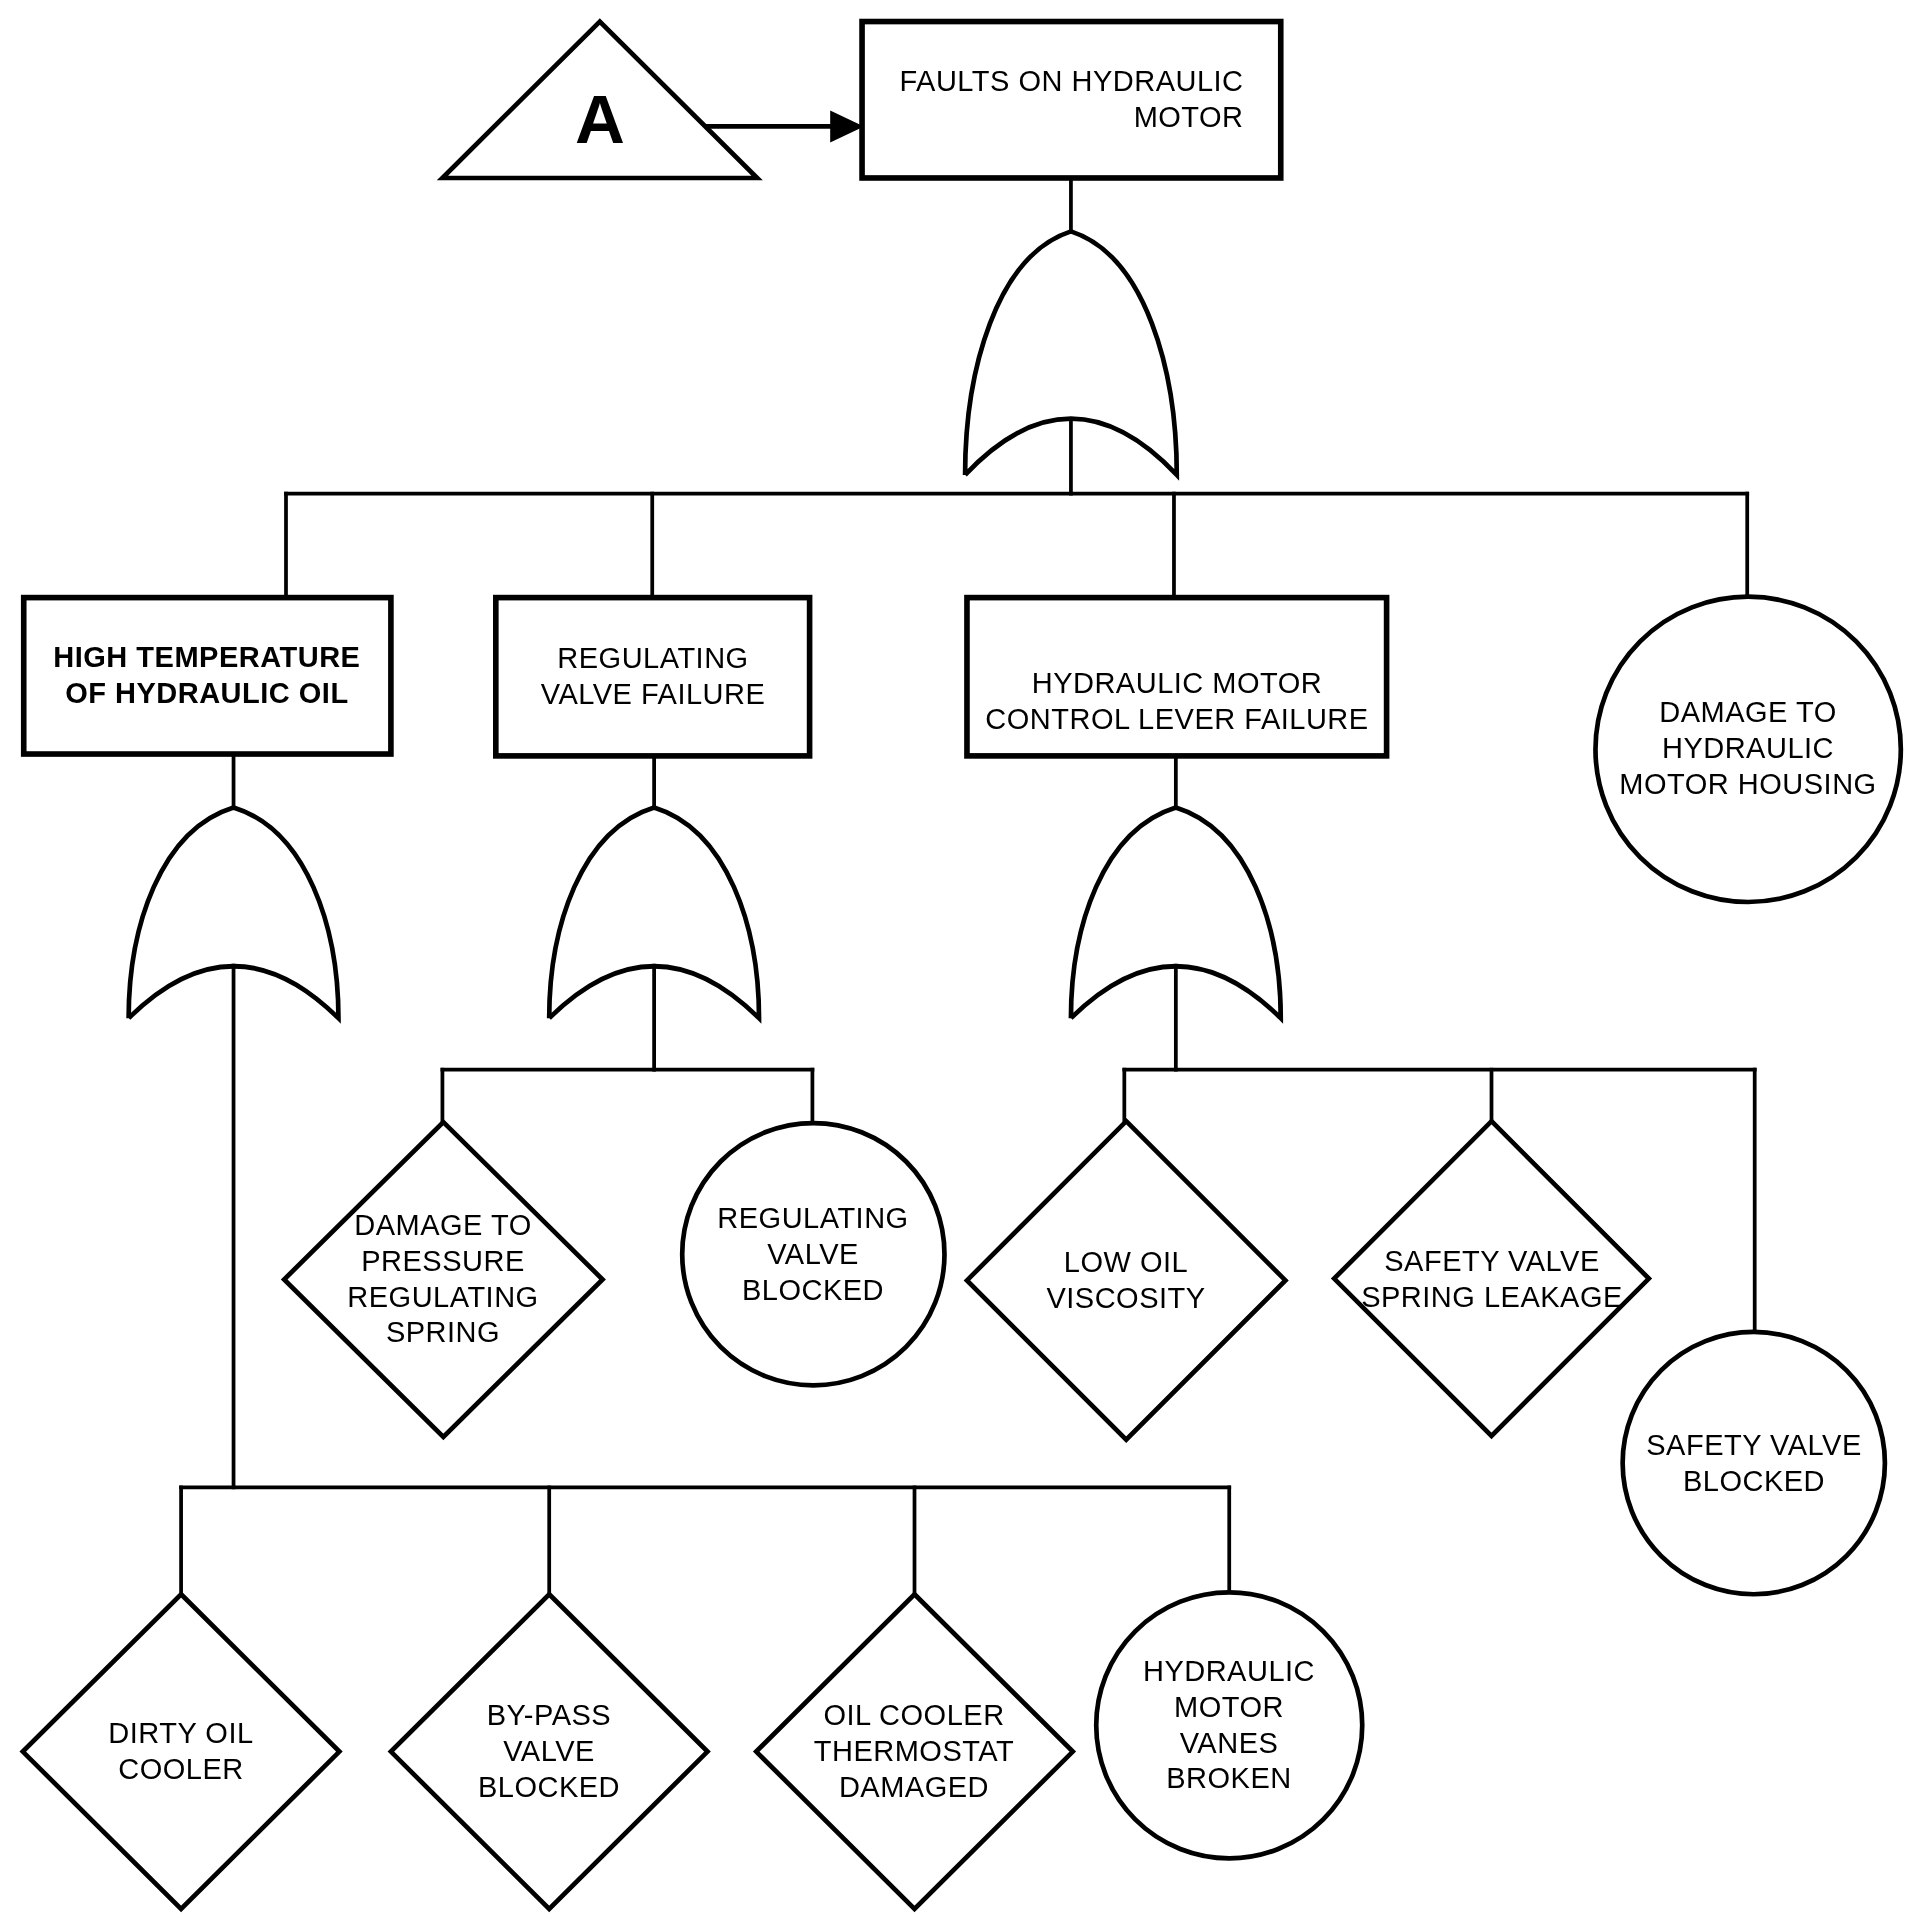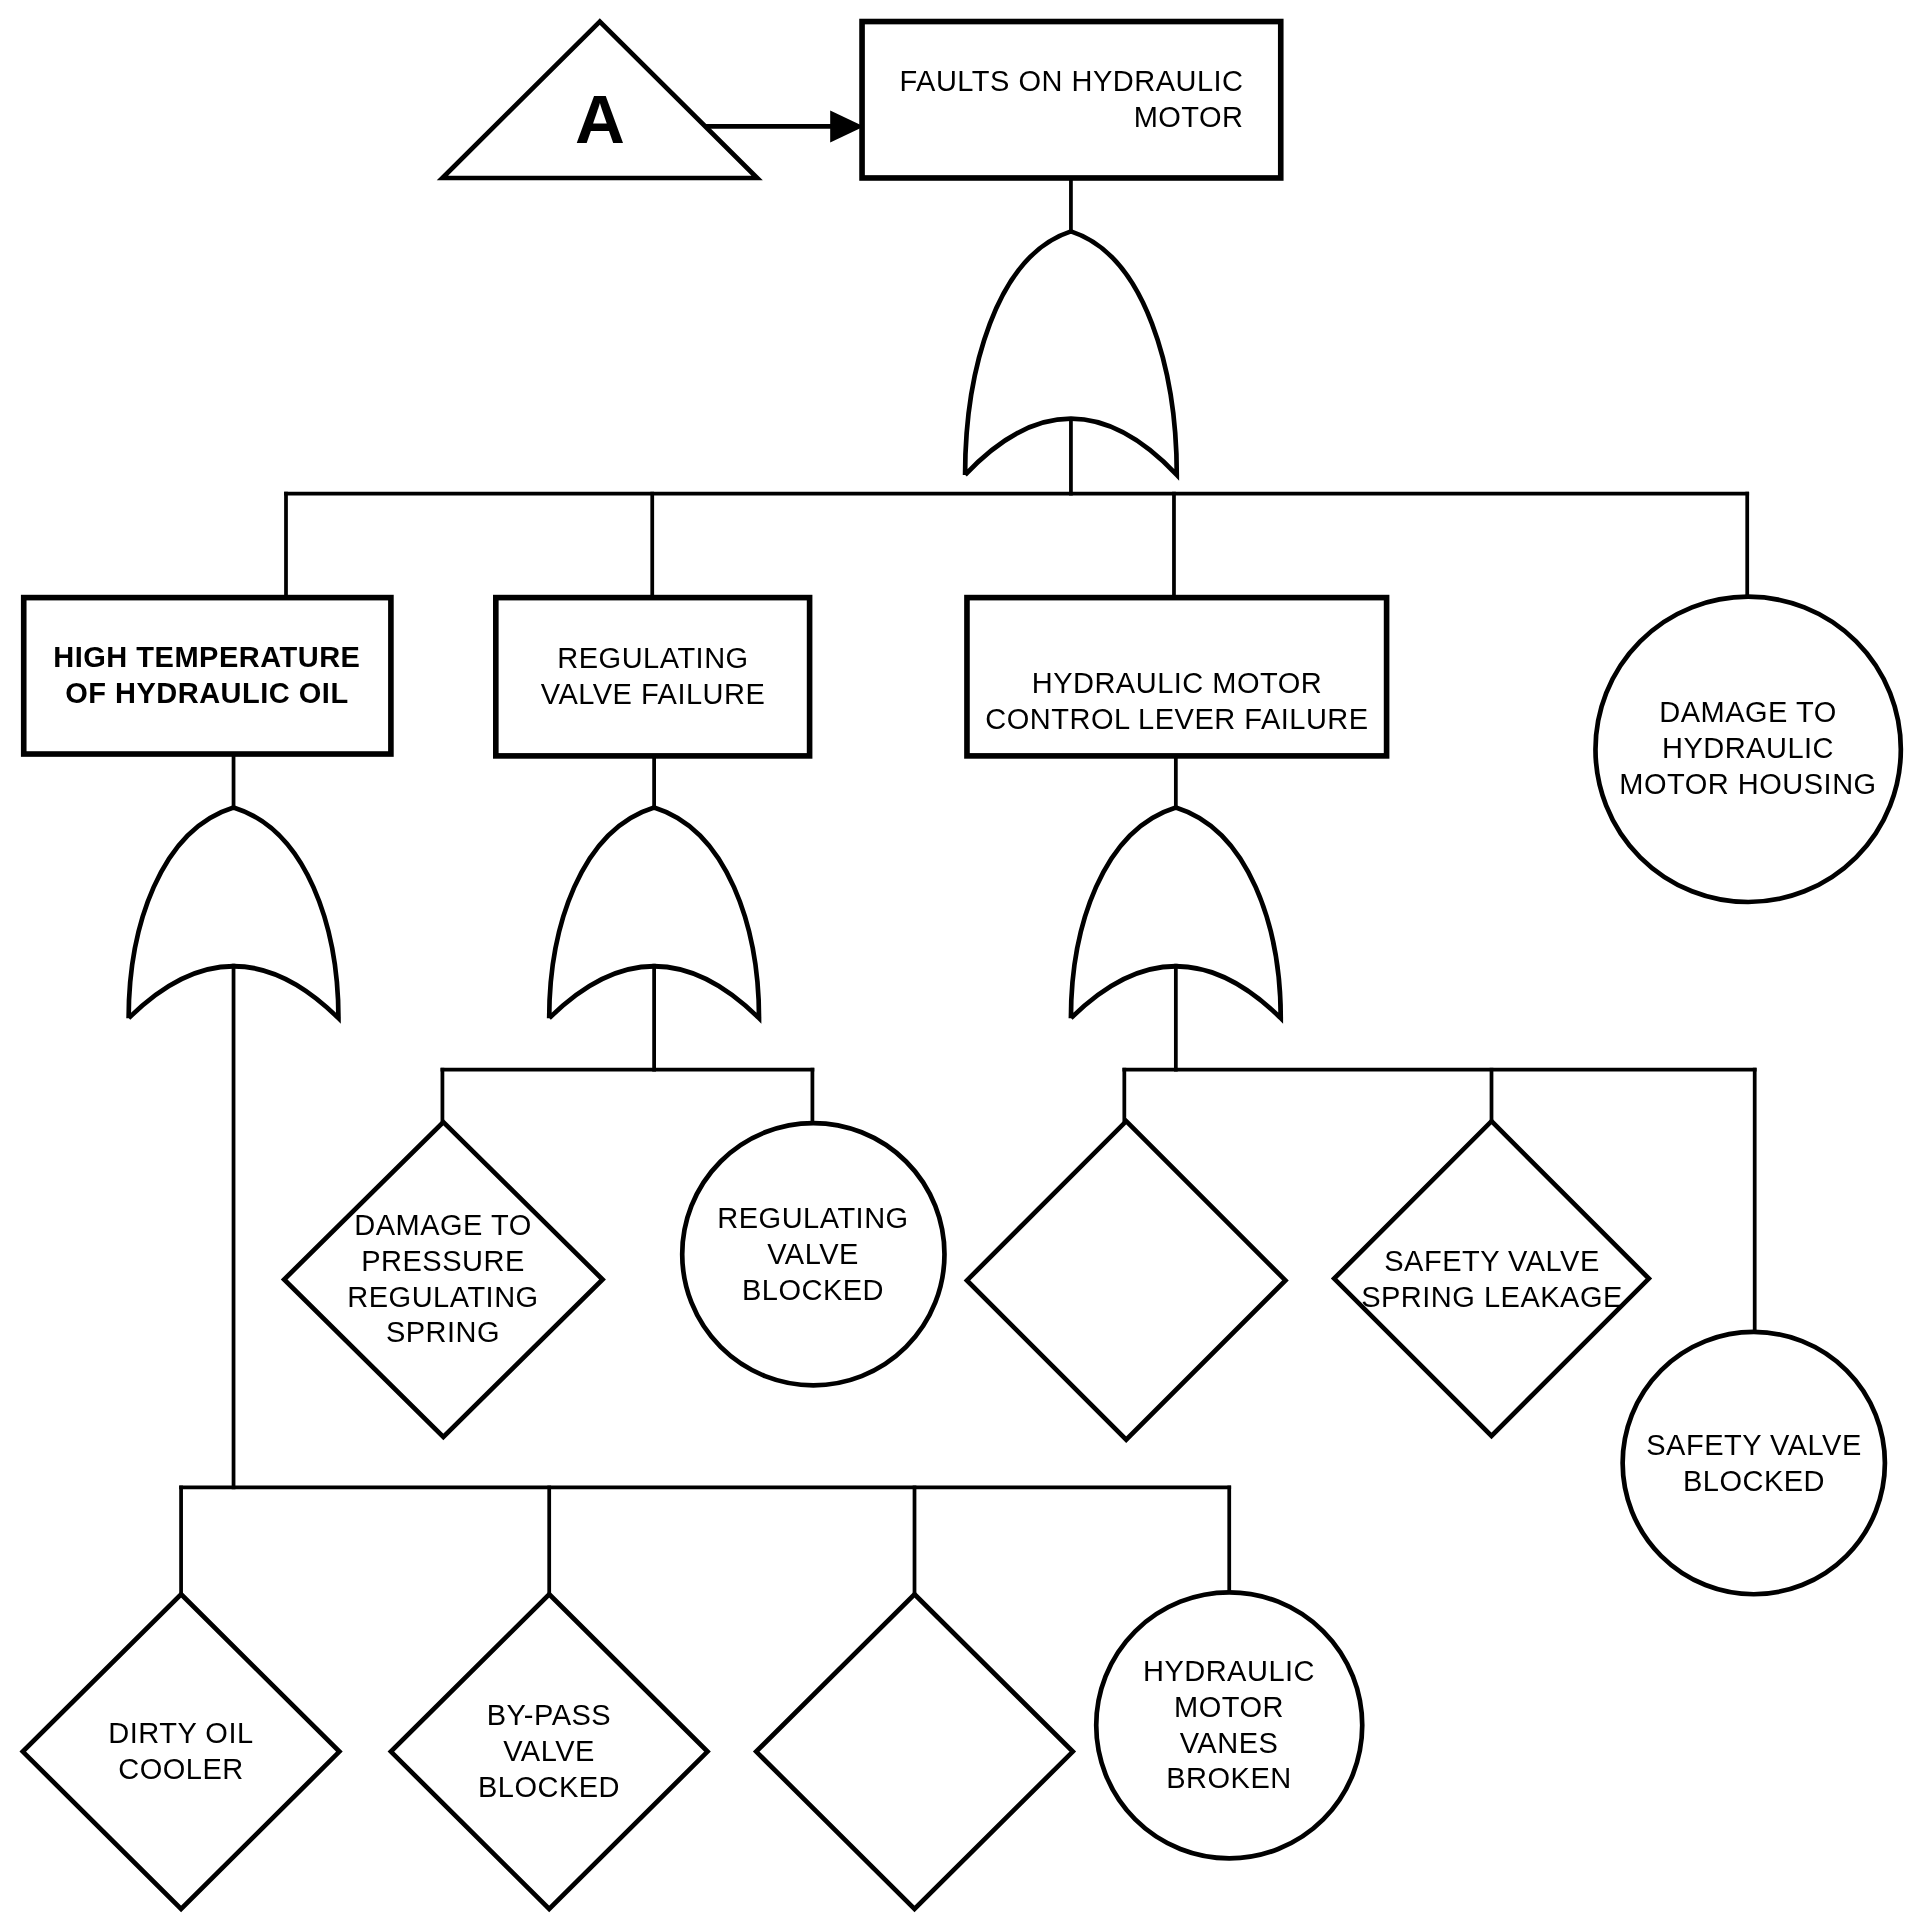--- a/index.html
+++ b/index.html
@@ -110,29 +110,34 @@
 HYDRAULIC
 MOTOR HOUSING</div>
 
   <div class="lbl" style="left:312px;top:1139px;width:262px;height:281px;">DAMAGE TO
 PRESSURE
 REGULATING
 SPRING</div>
   <div class="lbl" style="left:682px;top:1133px;width:262px;height:244px;">REGULATING
 VALVE
 BLOCKED</div>
+  <div class="lbl" style="left:995px;top:1206px;width:262px;height:150px;">LOW OIL
+VISCOSITY</div>
   <div class="lbl" style="left:1340px;top:1195px;width:304px;height:169px;">SAFETY VALVE
 SPRING LEAKAGE</div>
   <div class="lbl" style="left:1623px;top:1389px;width:262px;height:150px;">SAFETY VALVE
 BLOCKED</div>
 
   <div class="lbl" style="left:50px;top:1677px;width:262px;height:150px;">DIRTY OIL
 COOLER</div>
   <div class="lbl" style="left:418px;top:1645px;width:262px;height:214px;">BY-PASS
 VALVE
 BLOCKED</div>
+  <div class="lbl" style="left:783px;top:1645px;width:262px;height:214px;">OIL COOLER
+THERMOSTAT
+DAMAGED</div>
   <div class="lbl" style="left:1107px;top:1585px;width:244px;height:281px;">HYDRAULIC
 MOTOR
 VANES
 BROKEN</div>
 
 </div>
 
 
 </body></html>

